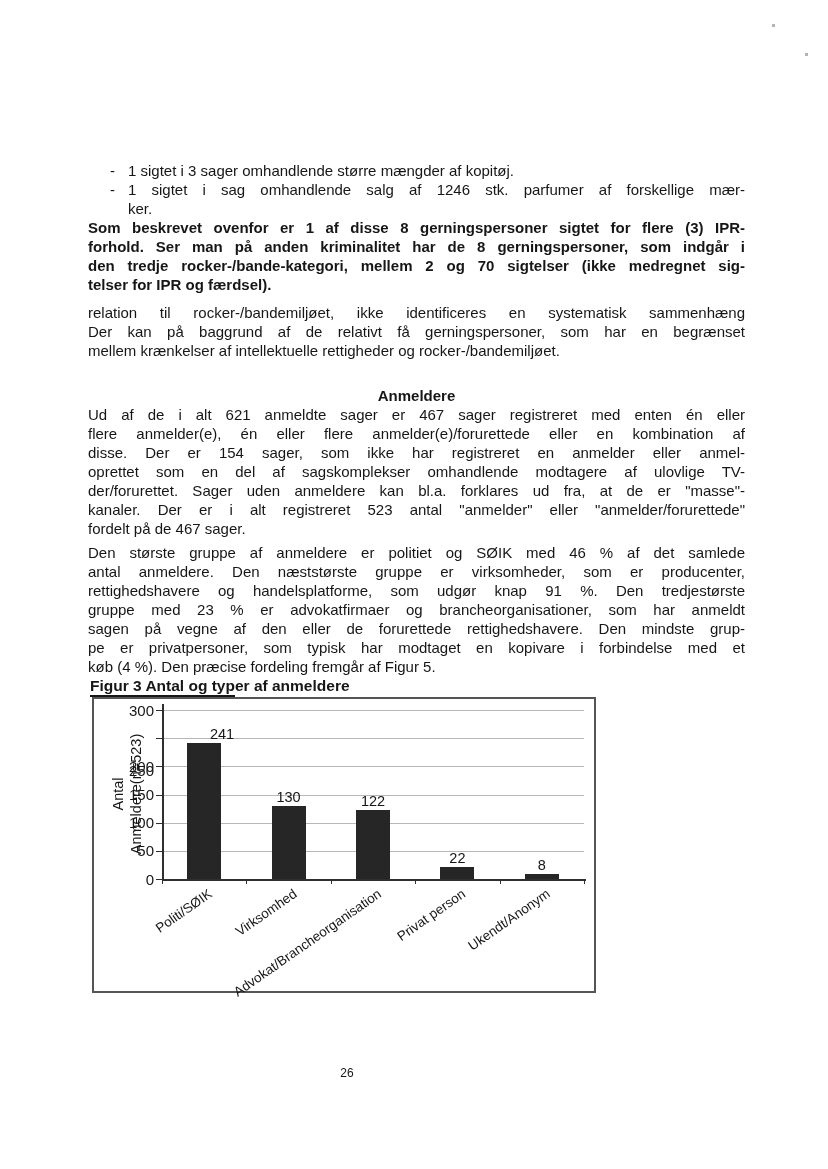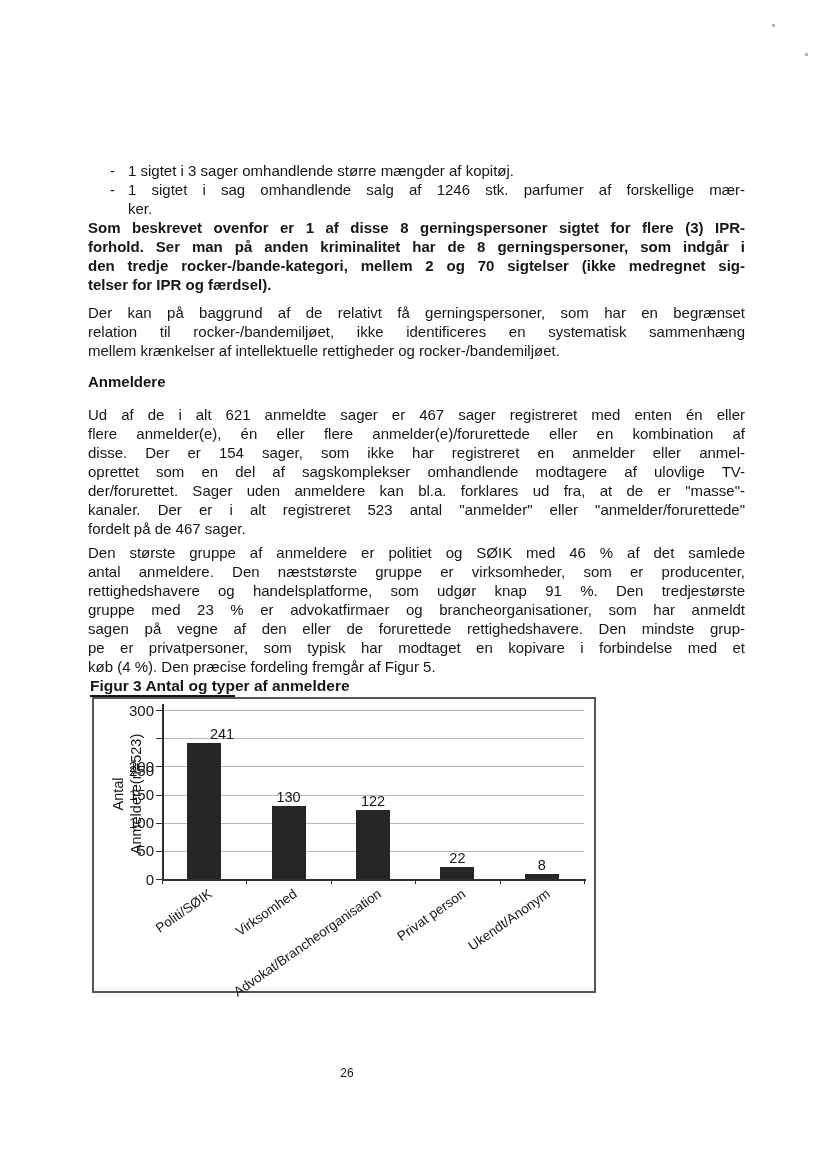--- a/index.html
+++ b/index.html
@@ -56,26 +56,26 @@
   </div>
 
   <div class="block" style="left:88px;top:218px;width:657px;font-weight:bold;">
       <div class="line">Som beskrevet ovenfor er 1 af disse 8 gerningspersoner sigtet for flere (3) IPR-</div>
       <div class="line">forhold. Ser man på anden kriminalitet har de 8 gerningspersoner, som indgår i</div>
       <div class="line">den tredje rocker-/bande-kategori, mellem 2 og 70 sigtelser (ikke medregnet sig-</div>
       <div class="line last">telser for IPR og færdsel).</div>
     </div>
 
   <div class="block" style="left:88px;top:303px;width:657px;">
+      <div class="line">relation til rocker-/bandemiljøet, ikke identificeres en systematisk sammenhæng</div>
       <div class="line">Der kan på baggrund af de relativt få gerningspersoner, som har en begrænset</div>
-      <div class="line">relation til rocker-/bandemiljøet, ikke identificeres en systematisk sammenhæng</div>
       <div class="line last">mellem krænkelser af intellektuelle rettigheder og rocker-/bandemiljøet.</div>
     </div>
 
-  <div class="block heading" style="left:88px;top:372px;width:657px;">Anmeldere</div>
+  <div class="block heading" style="left:88px;top:386px;width:657px;text-align:center;">Anmeldere</div>
 
   <div class="block" style="left:88px;top:405px;width:657px;">
       <div class="line">Ud af de i alt 621 anmeldte sager er 467 sager registreret med enten én eller</div>
       <div class="line">flere anmelder(e), én eller flere anmelder(e)/forurettede eller en kombination af</div>
       <div class="line">disse. Der er 154 sager, som ikke har registreret en anmelder eller anmel-</div>
       <div class="line">oprettet som en del af sagskomplekser omhandlende modtagere af ulovlige TV-</div>
       <div class="line">der/forurettet. Sager uden anmeldere kan bl.a. forklares ud fra, at de er "masse"-</div>
       <div class="line">kanaler. Der er i alt registreret 523 antal "anmelder" eller "anmelder/forurettede"</div>
       <div class="line last">fordelt på de 467 sager.</div>
     </div>

